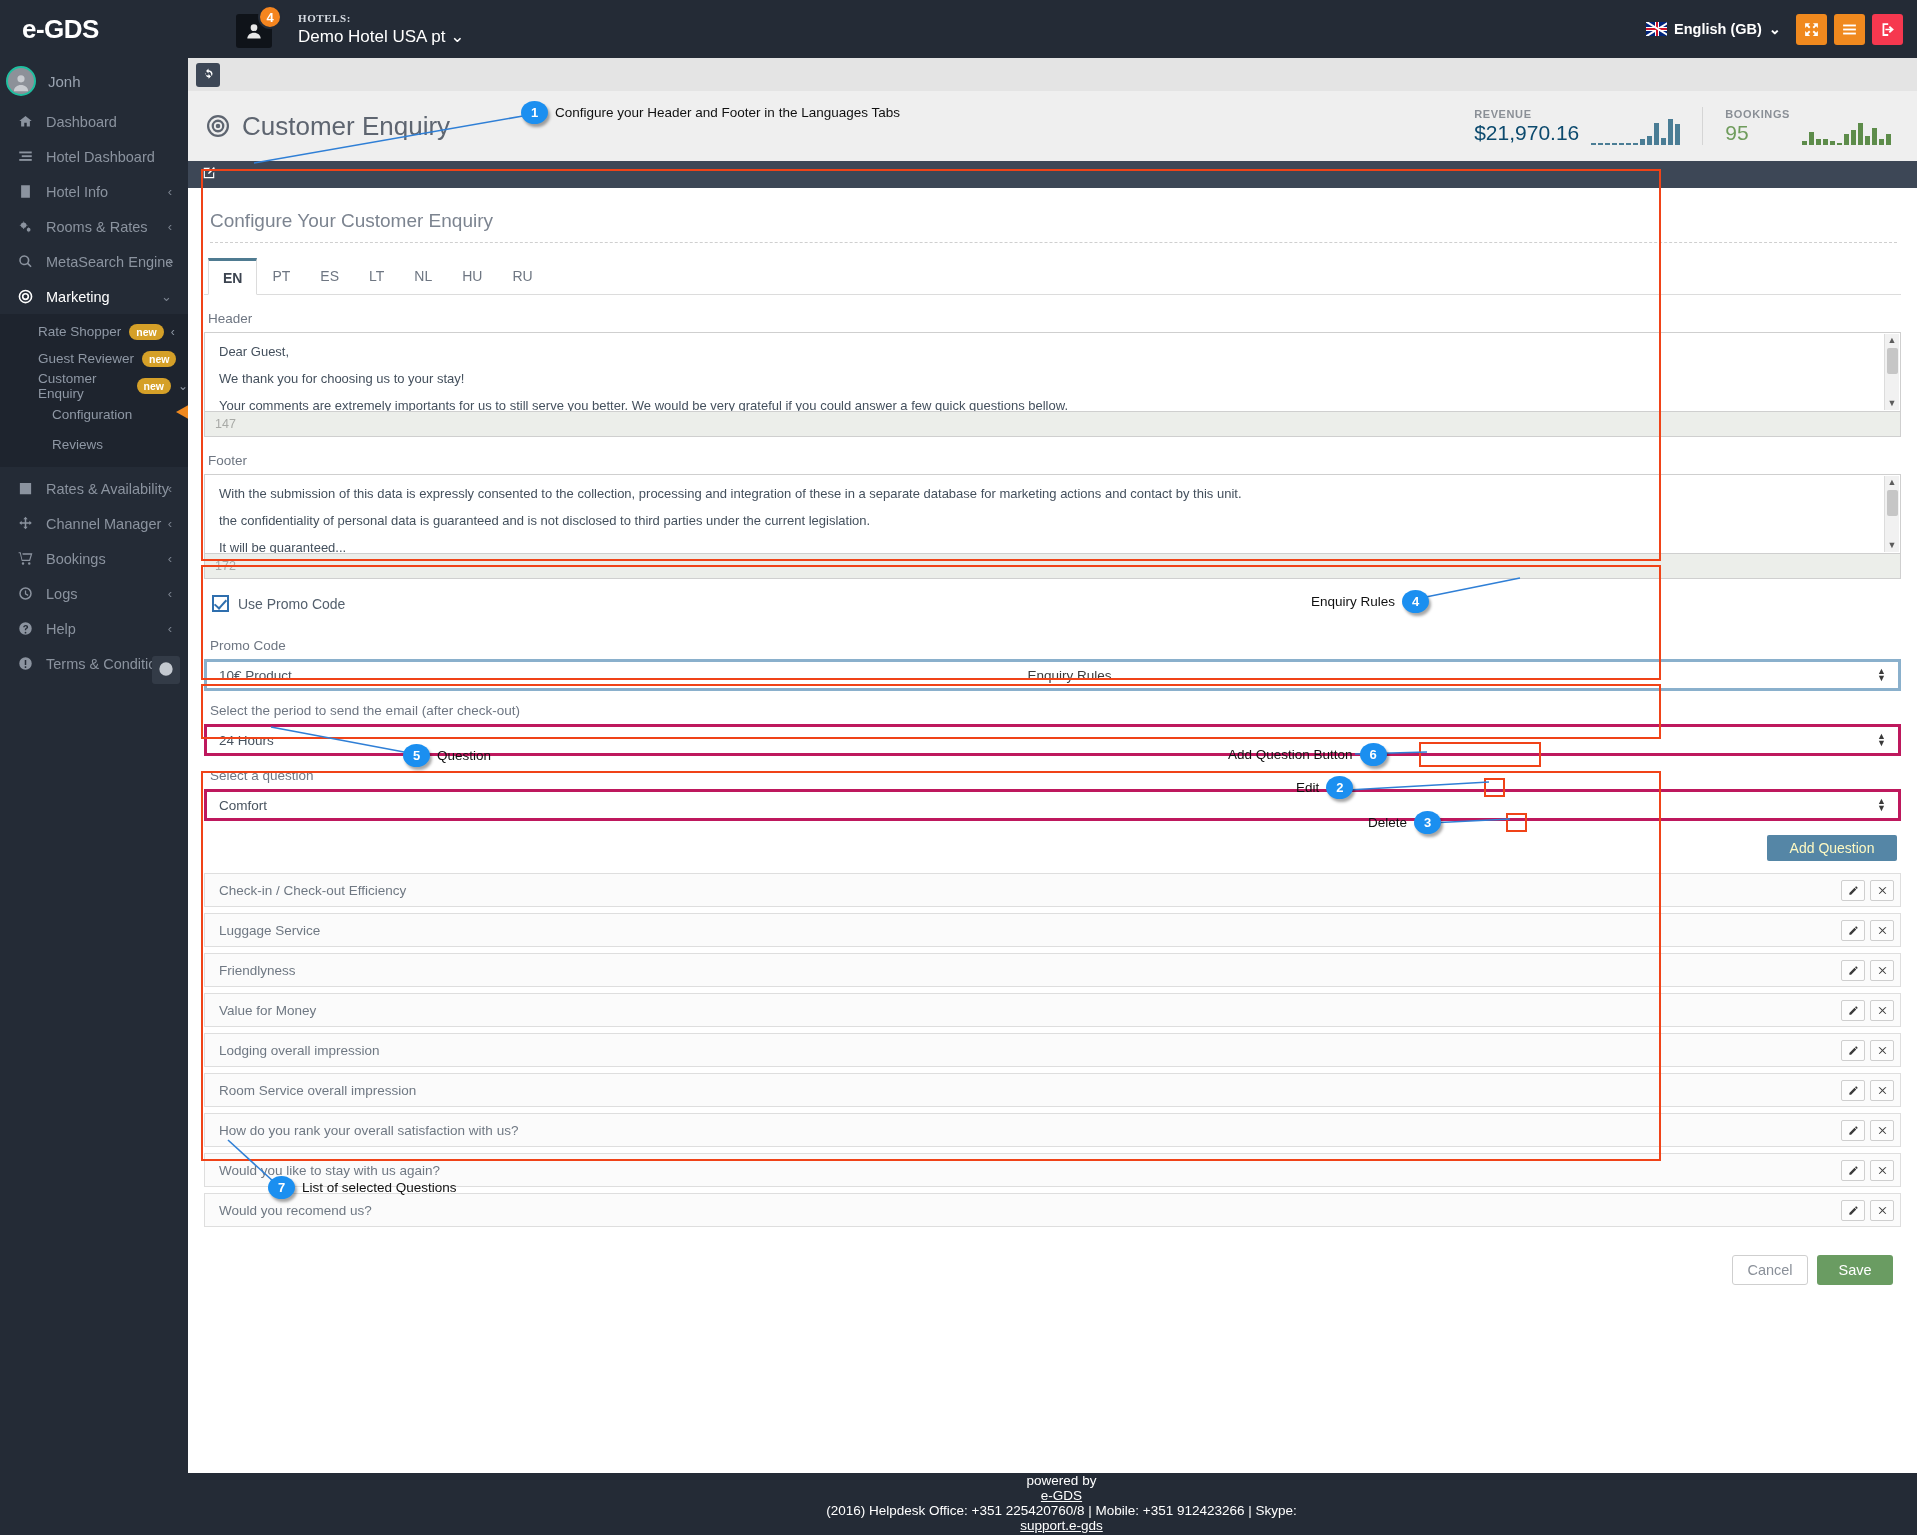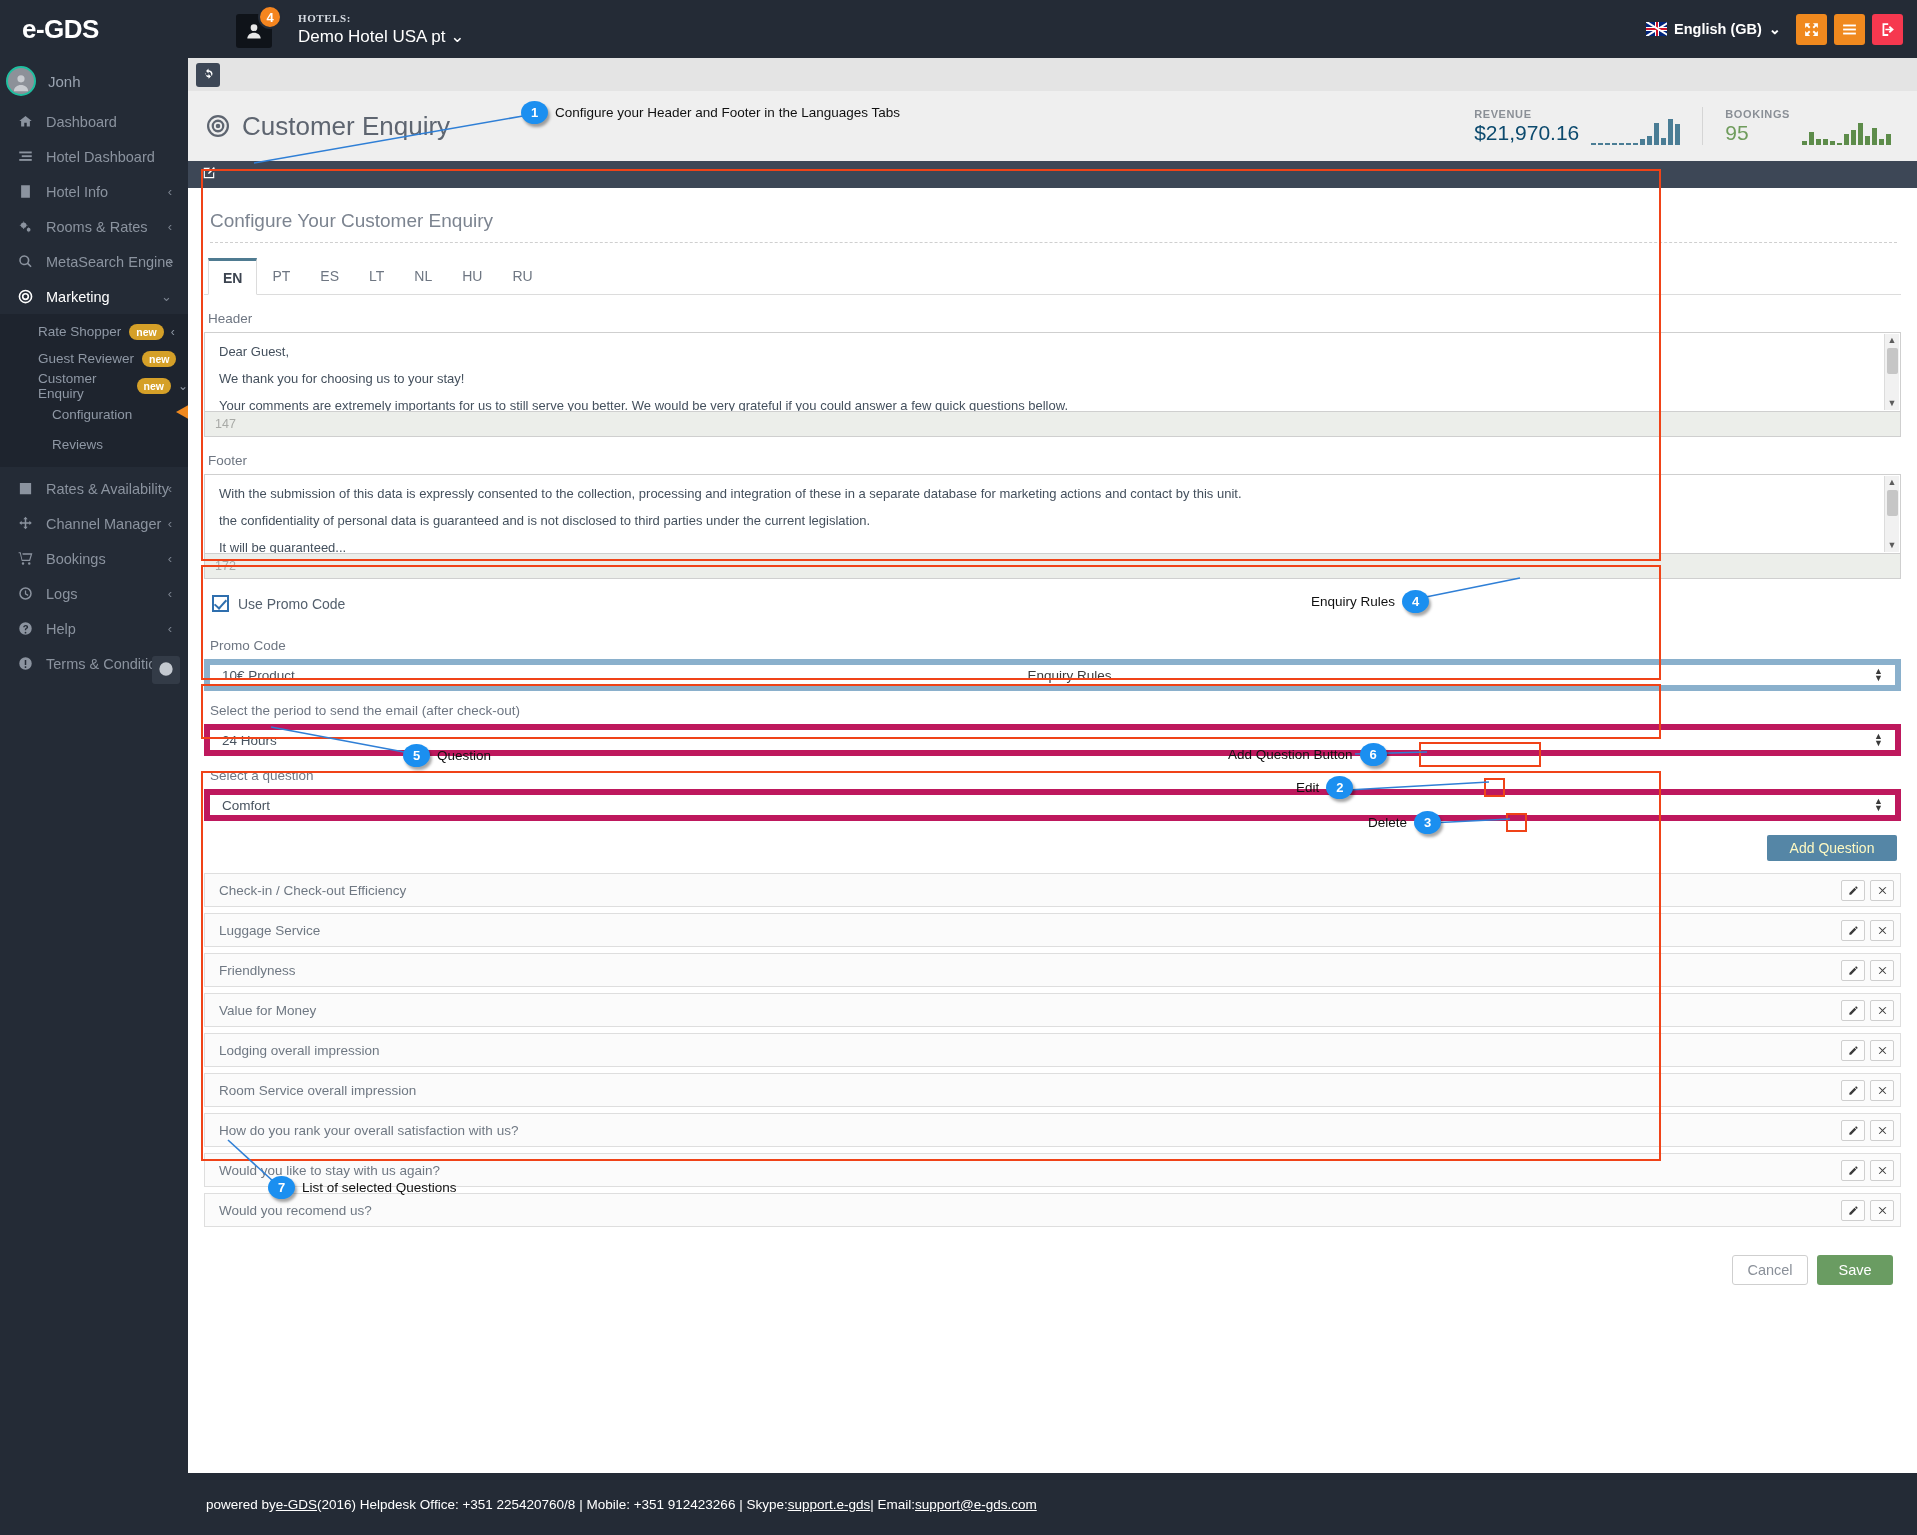--- a/index.html
+++ b/index.html
@@ -166,21 +166,21 @@
     display:flex; align-items:center; justify-content:center;
   }
   .cbox:after {
     content:""; width:5px; height:10px; border:solid #2f6fae; border-width:0 2.5px 2.5px 0;
     transform: rotate(42deg); margin-bottom:2px;
   }
   .checkrow span { font-size:14px; color:#54606d; }
 
   .sel-label { font-size:13.5px; color:#6e7682; margin:12px 0 6px 6px; }
   .selbox {
-    height:32px; border:6px solid #be185d; background:#fff; display:flex; align-items:center;
+    height:32px; border:3px solid #be185d; background:#fff; display:flex; align-items:center;
     padding:0 12px; font-size:13.5px; color:#48535f; position:relative; cursor:pointer;
   }
   .selbox.blue { border-color:#8ab0cc; }
   .sel-spin { margin-left:auto; display:flex; flex-direction:column; gap:2px; line-height:0.6; color:#3a3a3a; font-size:9px; }
   .sel-right-note { margin-left:auto; font-size:13.5px; color:#3a3a3a; padding-right:30px; }
 
   .addrow { display:flex; align-items:center; padding:14px 4px 12px 6px; }
   .add-btn {
     width:130px; height:26px; background:#5586a6; color:#fef9c3; font-size:14px;
     display:flex; align-items:center; justify-content:center; cursor:pointer; border-radius:2px;
@@ -203,21 +203,21 @@
   .btn {
     min-width:76px; height:30px; display:flex; align-items:center; justify-content:center;
     font-size:14.5px; border-radius:3px; cursor:pointer; font-weight:300;
   }
   .btn-cancel { background:#fff; border:1px solid #cfcfcf; color:#8a9099; }
   .btn-save { background:#6a9c62; color:#fff; }
 
   
   .pagefoot {
     position:absolute; left:188px; top:1473px; width:1729px; height:62px; background:#242b36;
-    display:flex; align-items:center; padding-left:18px; color:#ffffff; font-size:13.5px;
+    display:flex; align-items:center; padding-left:18px; color:#ffffff; font-size:13.5px;flex-direction:column;
   }
   .pagefoot a { color:#fff; text-decoration:underline; }
 
   
   .anno { position:absolute; z-index:30; }
   .anno-dot {
     width:27px; height:23px; border-radius:50%; background:#1b8ff0; color:#fff;
     font-size:13px; font-weight:bold; display:flex; align-items:center; justify-content:center;
     box-shadow: 2px 3px 3px rgba(0,0,0,0.35);
   }

